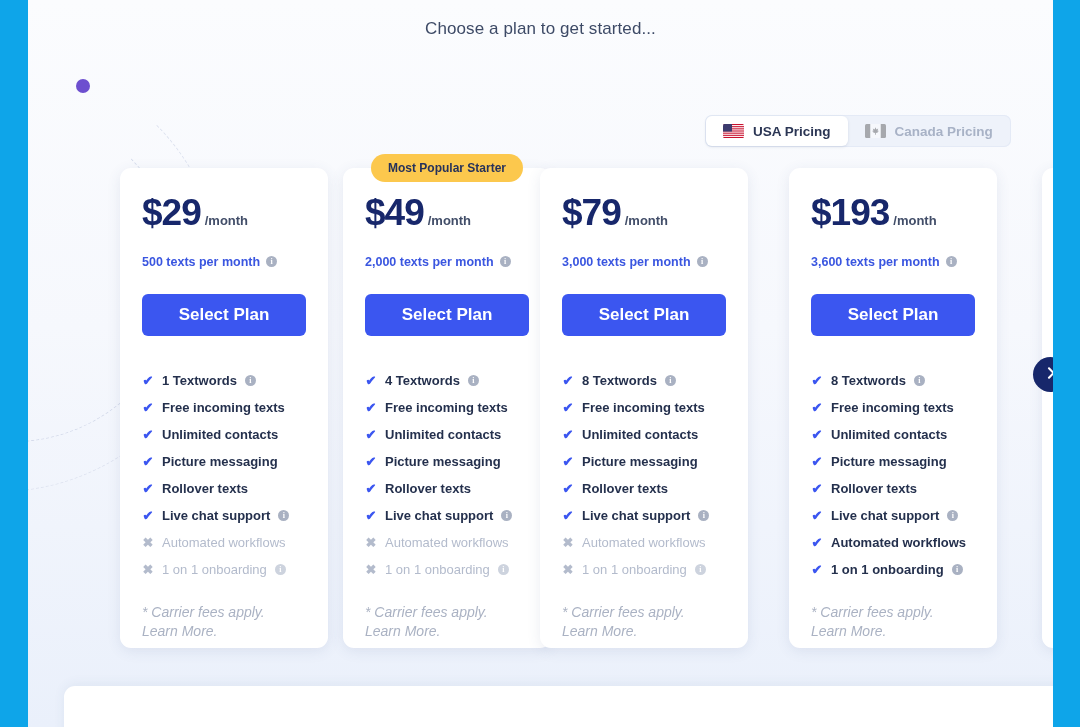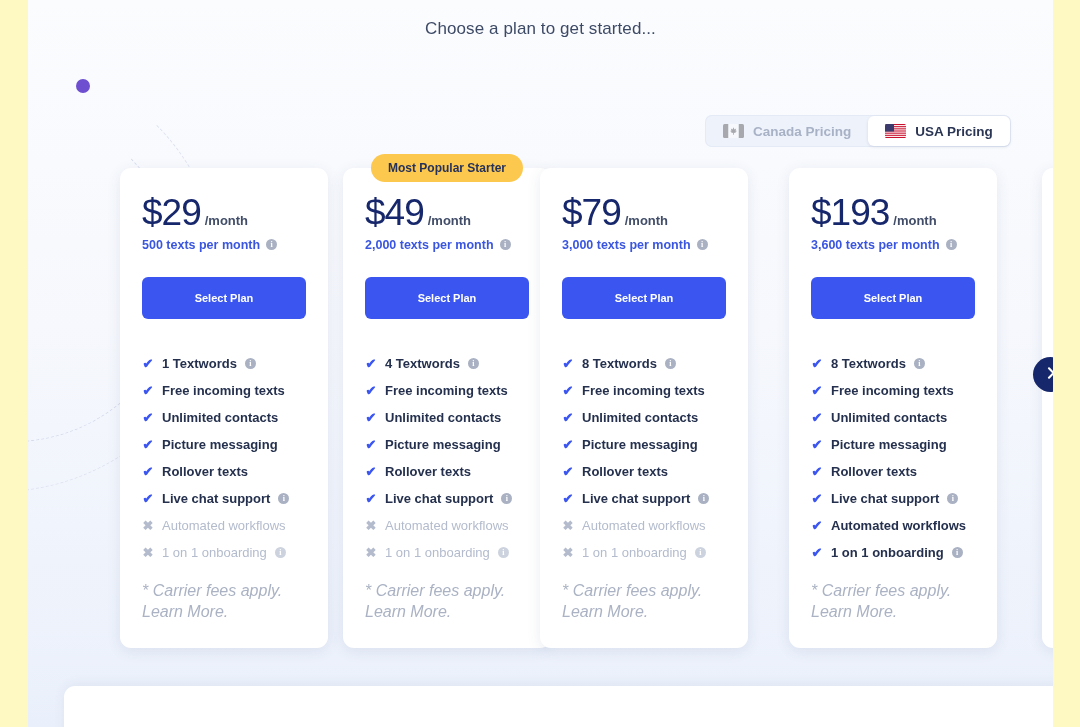--- a/index.html
+++ b/index.html
@@ -9,21 +9,21 @@
     height: 727px;
     background: #ffffff;
     font-family: "Liberation Sans", sans-serif;
     overflow: hidden;
   }
 
   #page {
     position: relative;
     width: 1080px;
     height: 727px;
-    background: #fef9c3;
+    background: #0ea5e9;
   }
 
   
   .panel {
     position: absolute;
     left: 28px;
     top: 0;
     width: 1025px;
     height: 727px;
     background: linear-gradient(180deg, #fbfcfe 0%, #f6f8fd 45%, #eaf0fb 100%);
@@ -151,51 +151,51 @@
     text-align: right;
   }
 
   .price-row {
     display: flex;
     align-items: baseline;
     margin: 0 0 2px 0;
   }
   .price {
     font-size: 37px;
-    font-weight: normal;
+    font-weight: bold;
     color: #17276b;
     letter-spacing: -1px;
     line-height: 1.05;
   }
   .per {
     font-size: 13px;
     font-weight: bold;
     color: #414d68;
     margin-left: 4px;
   }
   .texts {
     font-size: 12.5px;
     font-weight: bold;
     color: #3a56e0;
     display: flex;
     align-items: center;
     gap: 6px;
-    margin-top: 5px;
+    margin-top: 22px;
   }
 
   .select-btn {
     display: block;
     width: 100%;
     margin-top: 25px;
     height: 42px;
     border: none;
     border-radius: 6px;
     background: #3b56f0;
     color: #ffffff;
-    font-size: 11px;
+    font-size: 17px;
     font-weight: bold;
     font-family: "Liberation Sans", sans-serif;
     cursor: pointer;
   }
 
   .features {
     margin-top: 31px;
   }
   .feat {
     display: flex;
@@ -229,22 +229,22 @@
     font-weight: bold;
     line-height: 11px;
     text-align: center;
     font-style: normal;
     font-family: "Liberation Serif", serif;
     cursor: pointer;
   }
   .feat.off .info { background: #cdd3de; }
 
   .note {
-    margin-top: 14px;
-    font-size: 16px;
+    margin-top: 20px;
+    font-size: 14px;
     font-style: italic;
     color: #aab2c3;
     line-height: 1.35;
     width: 148px;
   }
 
   
   .next-btn {
     position: absolute;
     left: 1005px;
@@ -280,49 +280,49 @@
 <div id="page">
   <div class="panel">
 
     <div class="deco-arc deco-arc-a"></div>
     <div class="deco-arc deco-arc-b"></div>
     <div class="deco-dot"></div>
 
     <div class="headline">Choose a plan to get started...</div>
 
     <div class="toggle">
-      <div class="toggle-opt">
-        <span>
-          <svg class="flag dim" viewBox="0 0 21 14" xmlns="http://www.w3.org/2000/svg">
-            <rect width="21" height="14" fill="#ffffff"></rect>
-            <rect width="5.25" height="14" x="0" fill="#d52b1e"></rect>
-            <rect width="5.25" height="14" x="15.75" fill="#d52b1e"></rect>
-            <path d="M10.5 3.3 L11.4 5.4 L13.2 4.6 L12.5 6.6 L14 6.9 L12.3 8.1 L12.7 9 L10.9 8.7 L10.9 10.8 L10.1 10.8 L10.1 8.7 L8.3 9 L8.7 8.1 L7 6.9 L8.5 6.6 L7.8 4.6 L9.6 5.4 Z" fill="#d52b1e"></path>
-          </svg>
-        </span>
-        <span>Canada Pricing</span>
-      </div>
       <div class="toggle-opt active">
         <span>
           <svg class="flag" viewBox="0 0 21 14" xmlns="http://www.w3.org/2000/svg">
             <rect width="21" height="14" fill="#ffffff"></rect>
             <g fill="#c8102e">
               <rect width="21" height="1.08" y="0"></rect>
               <rect width="21" height="1.08" y="2.15"></rect>
               <rect width="21" height="1.08" y="4.31"></rect>
               <rect width="21" height="1.08" y="6.46"></rect>
               <rect width="21" height="1.08" y="8.62"></rect>
               <rect width="21" height="1.08" y="10.77"></rect>
               <rect width="21" height="1.08" y="12.92"></rect>
             </g>
             <rect width="9" height="7.54" fill="#3c3b6e"></rect>
           </svg>
         </span>
         <span>USA Pricing</span>
       </div>
+      <div class="toggle-opt">
+        <span>
+          <svg class="flag dim" viewBox="0 0 21 14" xmlns="http://www.w3.org/2000/svg">
+            <rect width="21" height="14" fill="#ffffff"></rect>
+            <rect width="5.25" height="14" x="0" fill="#d52b1e"></rect>
+            <rect width="5.25" height="14" x="15.75" fill="#d52b1e"></rect>
+            <path d="M10.5 3.3 L11.4 5.4 L13.2 4.6 L12.5 6.6 L14 6.9 L12.3 8.1 L12.7 9 L10.9 8.7 L10.9 10.8 L10.1 10.8 L10.1 8.7 L8.3 9 L8.7 8.1 L7 6.9 L8.5 6.6 L7.8 4.6 L9.6 5.4 Z" fill="#d52b1e"></path>
+          </svg>
+        </span>
+        <span>Canada Pricing</span>
+      </div>
     </div>
 
     <div class="cards" id="cards">
         <div class="card c0">
           <div class="price-row">
             <span class="price">$29</span>
             <span class="per">/month</span>
           </div>
           <div class="texts">
             <span>500 texts per month</span>

